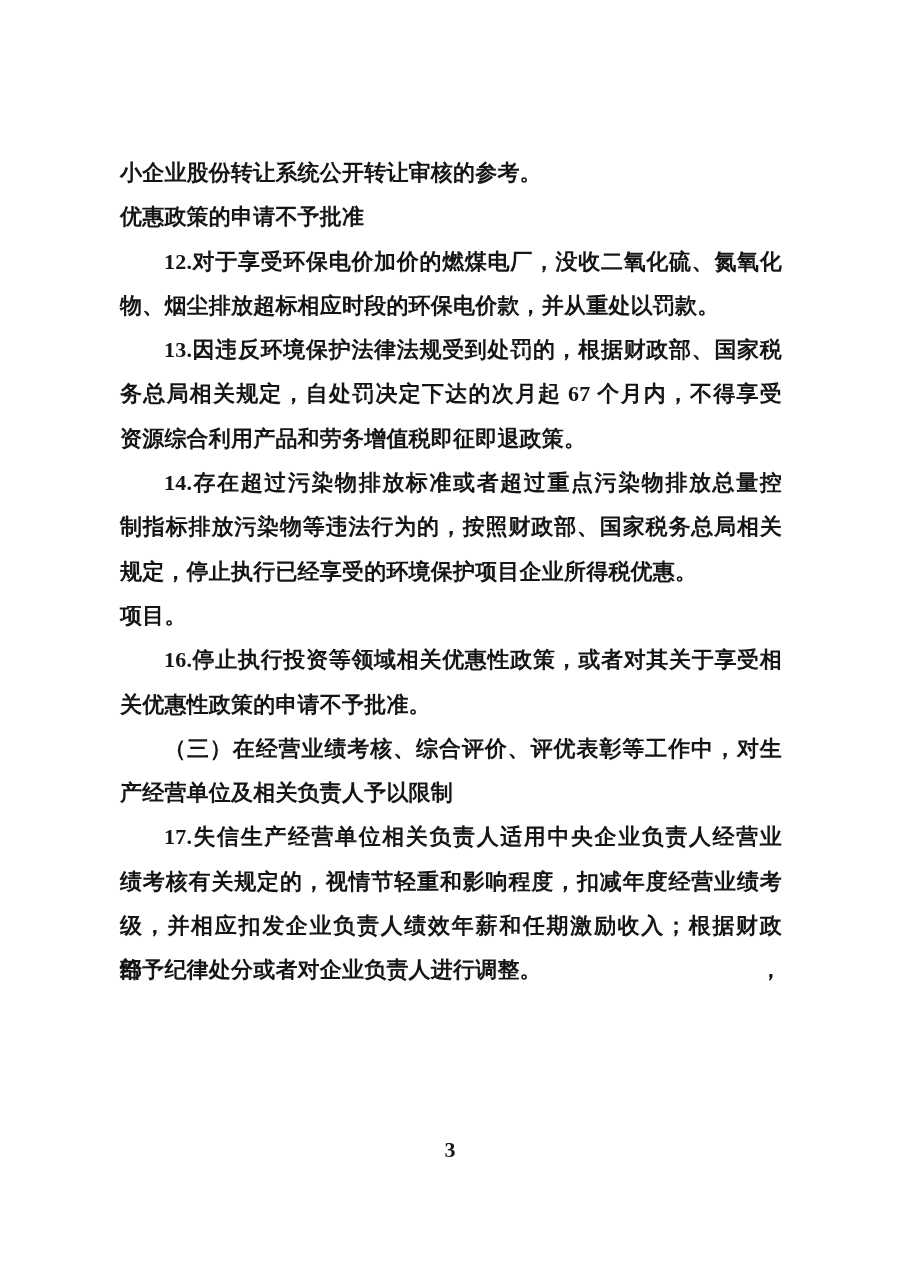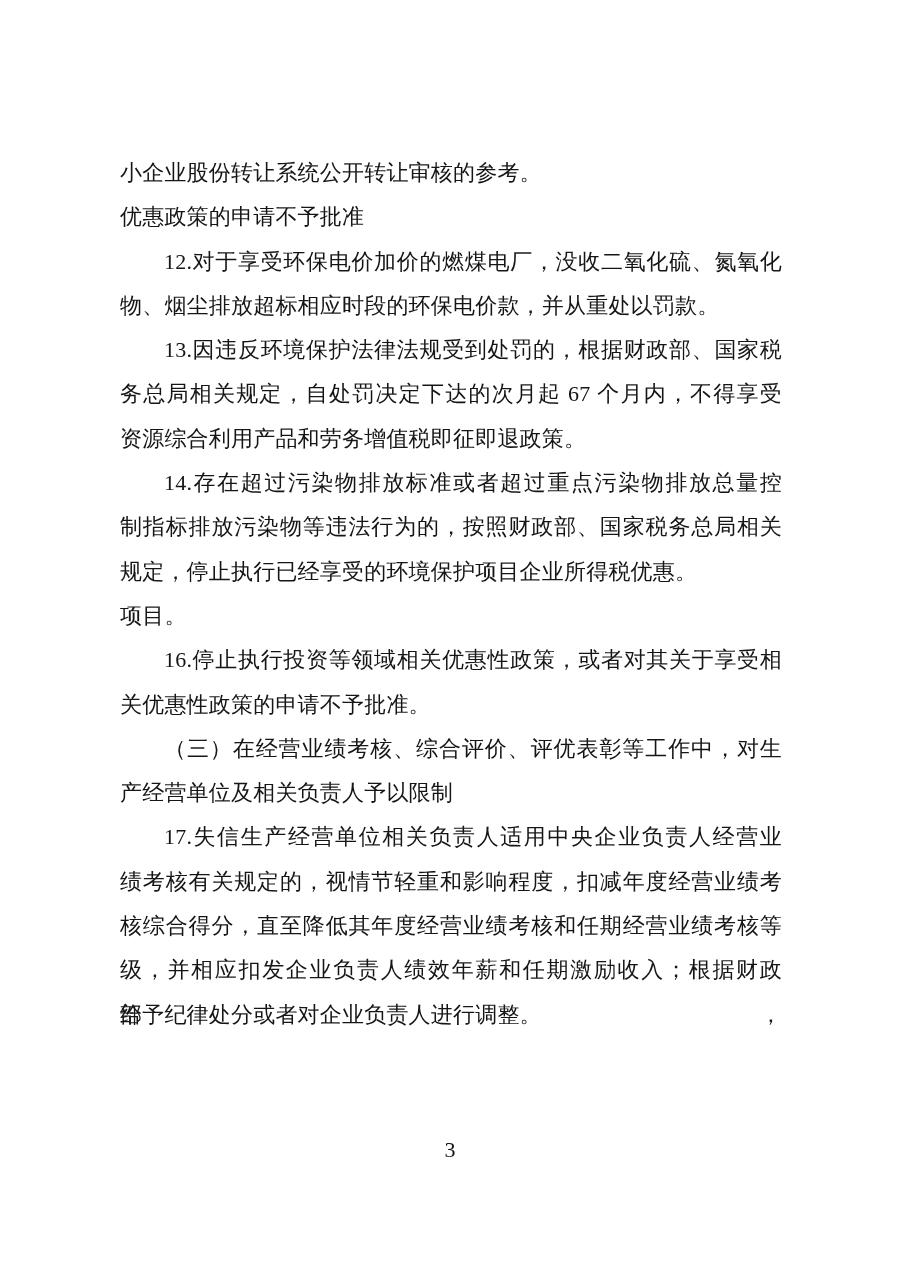--- a/index.html
+++ b/index.html
@@ -9,20 +9,21 @@
   }
   .page {
     position: relative;
     width: 900px;
     height: 1273px;
     margin: 0 auto;
     background: #ffffff;
     overflow: hidden;
     font-family: "Liberation Serif", "DejaVu Serif", serif;
     color: #151515;
+    font-weight: bold;
   }
   .content {
     position: absolute;
     left: 120px;
     top: 151px;
     width: 662px;
     font-size: 22px;
   }
   .line {
     line-height: 44.3px;
@@ -63,18 +64,17 @@
       <div class="line indent justify">14.存在超过污染物排放标准或者超过重点污染物排放总量控</div>
       <div class="line justify">制指标排放污染物等违法行为的，按照财政部、国家税务总局相关</div>
       <div class="line">规定，停止执行已经享受的环境保护项目企业所得税优惠。</div>
       <div class="line">项目。</div>
       <div class="line indent justify">16.停止执行投资等领域相关优惠性政策，或者对其关于享受相</div>
       <div class="line">关优惠性政策的申请不予批准。</div>
       <div class="line indent justify">（三）在经营业绩考核、综合评价、评优表彰等工作中，对生</div>
       <div class="line">产经营单位及相关负责人予以限制</div>
       <div class="line indent justify">17.失信生产经营单位相关负责人适用中央企业负责人经营业</div>
       <div class="line justify">绩考核有关规定的，视情节轻重和影响程度，扣减年度经营业绩考</div>
-      <div class="line justify">核综合得分，直至降低其年度经营业绩考核和任期经营业绩考核等</div>
       <div class="line justify">级，并相应扣发企业负责人绩效年薪和任期激励收入；根据财政部，</div>
       <div class="line">给予纪律处分或者对企业负责人进行调整。</div>
     </div>
   <div class="page-number">3</div>
 </div>
 
 </body></html>

